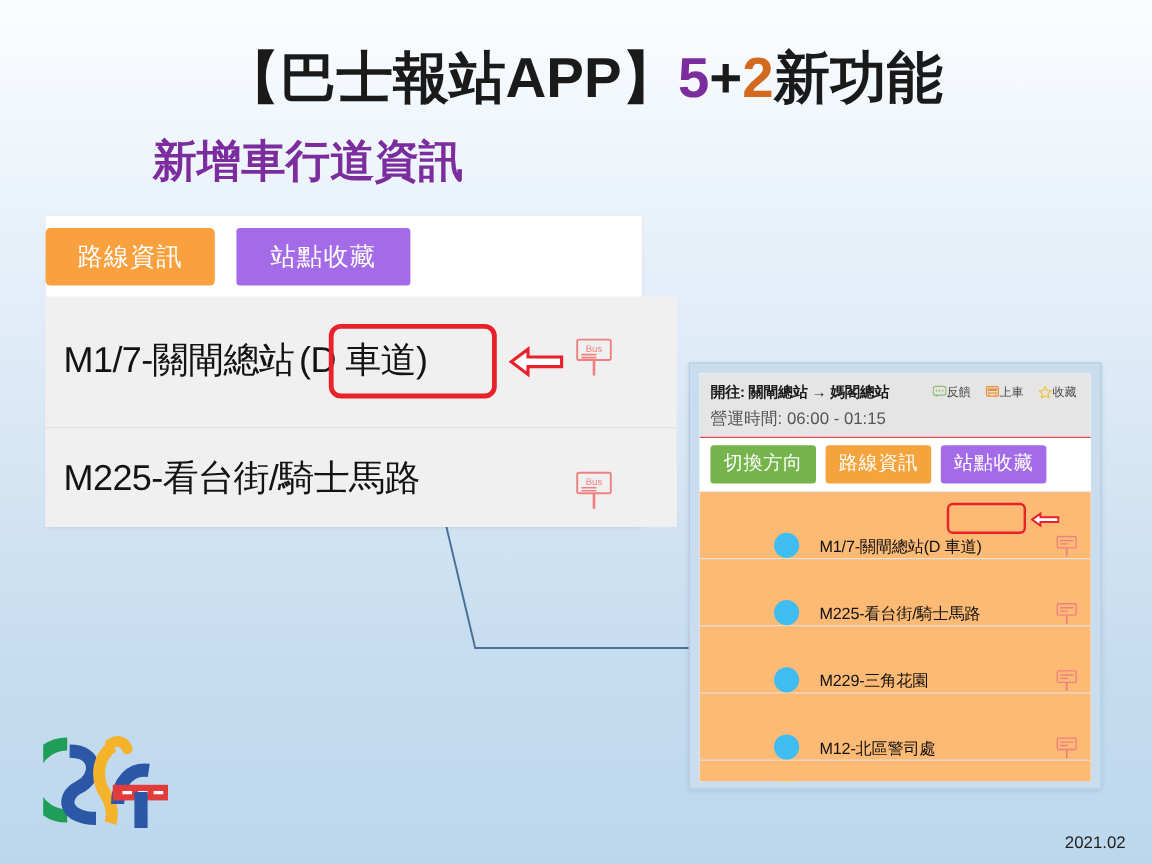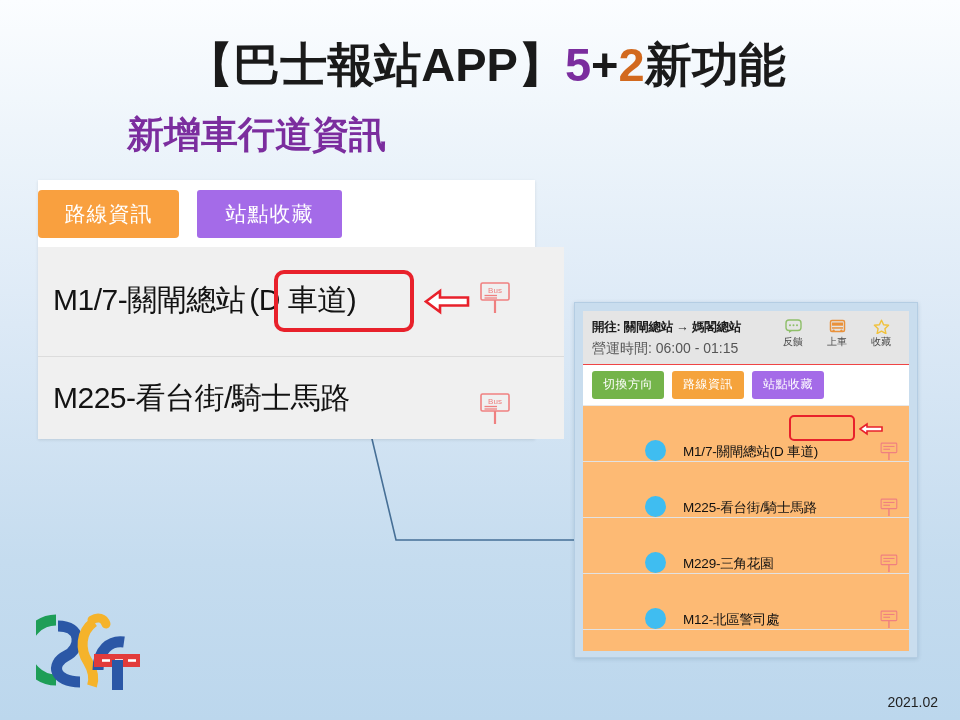--- a/index.html
+++ b/index.html
@@ -184,41 +184,40 @@
     white-space: nowrap;
   }
   .ph-head-actions {
     display: flex;
     gap: 12px;
     padding-right: 3px;
     padding-top: 1px;
   }
   .ph-action {
     display: flex;
-    flex-direction: column;
     align-items: center;
     width: 32px;
     text-align: center;
   }
   .ph-action-label {
     font-size: 10px;
     color: #4a4a4a;
     margin-top: 1px;
     white-space: nowrap;
   }
 
   .ph-btnrow {
     display: flex;
     gap: 8px;
     padding: 6px 9px 6px 9px;
     background: #fff;
     border-bottom: 1px solid #e8e8e8;
   }
   .ph-btn {
-    font-size: 12px;
+    font-size: 16px;
     color: #fff;
     border-radius: 3px;
     padding: 5px 11px 6px 11px;
     letter-spacing: 0.5px;
     white-space: nowrap;
   }
   .ph-btn.green  { background: #74B44A; }
   .ph-btn.orange { background: #F5A33C; }
   .ph-btn.purple { background: #A46BE8; }
 

